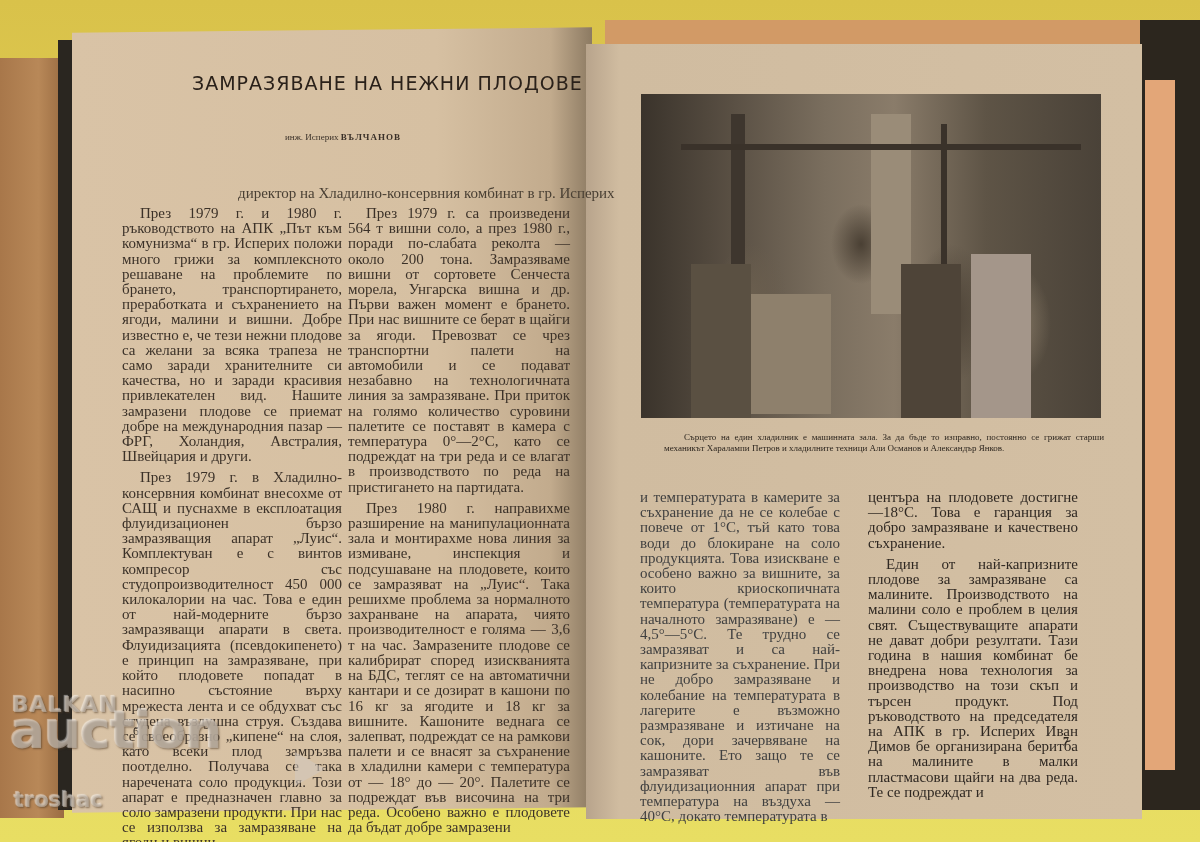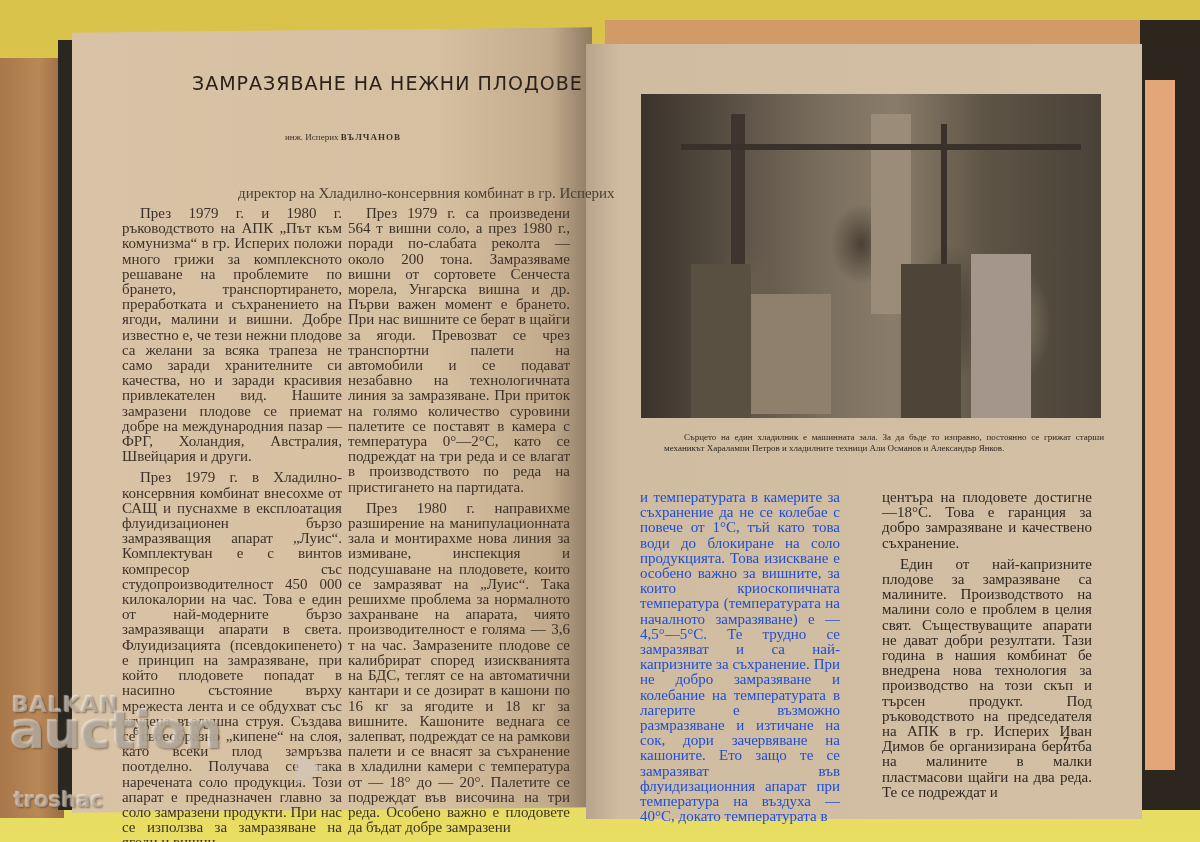--- a/index.html
+++ b/index.html
@@ -13,22 +13,22 @@
   .right-cover{position:absolute;left:1145px;top:80px;width:30px;height:690px;background:#e3a678;}
   .page-right{position:absolute;left:586px;top:44px;width:556px;height:775px;background:linear-gradient(90deg,#b8a48c 0%,#d0bca0 6%,#d3bfa3 100%);}
   .title{position:absolute;left:152px;top:72px;font-family:"DejaVu Sans",sans-serif;font-weight:normal;font-size:19px;letter-spacing:1px;color:#2a211a;white-space:nowrap;margin-left:40px;}
   .author{position:absolute;left:285px;top:132px;font-size:9px;color:#3a3028;white-space:nowrap;}
   .author b{letter-spacing:1px;}
   .affil{position:absolute;left:238px;top:145px;font-size:15px;color:#4a4034;white-space:nowrap;margin-top:40px;}
   .col{position:absolute;font-size:15px;line-height:15.2px;color:#3b3128;text-align:justify;}
   .col p{margin:0 0 6px 0;text-indent:18px;}
   .col1{left:122px;top:206px;width:220px;}
   .col2{left:348px;top:206px;width:222px;font-family:Liberation Serif, serif;}
-  .col3{left:640px;top:490px;width:200px;color:#1d4ed8;}
-  .col4{left:868px;top:490px;width:210px;color:#2f2822;margin-left:14px;}
+  .col3{left:640px;top:490px;width:200px;color:#404040;}
+  .col4{left:868px;top:490px;width:210px;color:#2f2822;}
   .photo{position:absolute;left:641px;top:94px;width:460px;height:324px;background:
      radial-gradient(ellipse 30px 40px at 220px 150px,#4a4034,transparent),
      radial-gradient(ellipse 40px 60px at 370px 230px,#8c7e6a,transparent),
      radial-gradient(ellipse 40px 70px at 310px 220px,#4c4236,transparent),
      radial-gradient(ellipse 36px 50px at 110px 200px,#6a5e4e,transparent),
      linear-gradient(90deg,#3a332b 0%,#5a5044 20%,#7a6e5e 40%,#8a7c6a 55%,#5e5446 75%,#4a4238 100%);}
   .pipe{position:absolute;background:#6e6454;}
   .caption{position:absolute;left:652px;top:432px;width:440px;font-size:9px;line-height:11px;color:#2c251e;text-align:justify;text-indent:20px;margin-left:12px;}
   .pagenum{position:absolute;font-size:12px;color:#2c251e;}
   .pn6{left:133px;top:724px;}

